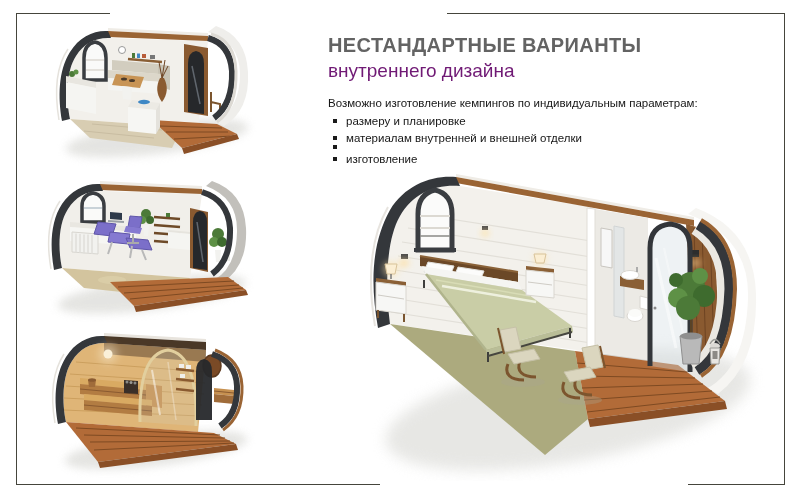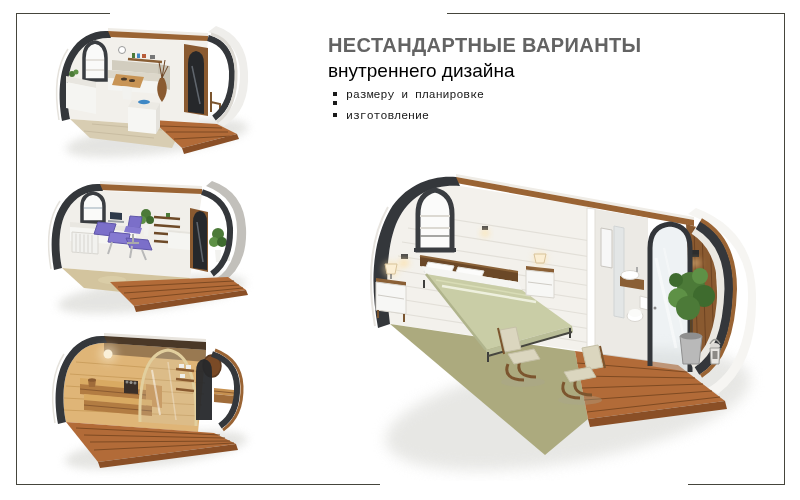--- a/index.html
+++ b/index.html
@@ -10,25 +10,25 @@
   .occluder{position:absolute;background:#ffffff;}
   .occ-top{left:110px;top:10px;width:337px;height:7px;}
   .occ-bottom{left:380px;top:481px;width:308px;height:7px;}
   .pod{position:absolute;}
   .pod-1{left:32px;top:16px;}
   .pod-2{left:22px;top:170px;}
   .pod-3{left:28px;top:320px;}
   .pod-main{left:358px;top:168px;}
   .text-col{position:absolute;left:308px;top:34px;width:468px;margin-left:20px;}
   .title{font-size:20px;font-weight:bold;letter-spacing:.4px;color:#636363;margin:0;}
-  .subtitle{font-size:19px;font-weight:normal;color:#000000;margin:3px 0 0 0;}
+  .subtitle{font-size:19px;font-weight:normal;color:#701a75;margin:3px 0 0 0;}
   .intro{font-size:11.5px;color:#161616;margin:15px 0 0 0;}
   .bullets{list-style:none;margin:4px 0 0 0;padding:0;}
   .bullets li{display:flex;align-items:baseline;font-size:11.5px;color:#161616;
-              line-height:17px;font-family:Liberation Mono, monospace;}
+              line-height:17px;}
   .sq{width:4px;height:4px;background:#1a1a1a;margin:0 9px 0 5px;flex:0 0 auto;
       position:relative;top:-2px;}
 </style>
 </head>
 <body>
 
 <div class="slide">
 
   <div class="border-frame"></div>
   <div class="occluder occ-top"></div>
@@ -374,24 +374,29 @@
     <ellipse cx="357" cy="178" rx="5" ry="3" fill="#dcdad6"></ellipse>
     <polygon points="352,180 362,180 361,196 353,196" fill="#e8e6e2" stroke="#9a9a96" stroke-width="1"></polygon>
     <rect x="354.5" y="183" width="5" height="8" fill="#8c8a86"></rect>
   </svg>
 
   <div class="occluder occ-bottom"></div>
 
   <div class="text-col">
     <h1 class="title">НЕСТАНДАРТНЫЕ ВАРИАНТЫ</h1>
     <h2 class="subtitle">внутреннего дизайна</h2>
+    <p class="intro">Возможно изготовление кемпингов по индивидуальным параметрам:</p>
     <ul class="bullets">
       <li>
         <span class="sq"></span>
         <span>размеру и планировке</span>
+      </li>
+      <li>
+        <span class="sq"></span>
+        <span>материалам внутренней и внешней отделки</span>
       </li>
       <li>
         <span class="sq"></span>
       </li>
       <li>
         <span class="sq"></span>
         <span>изготовление</span>
       </li>
     </ul>
   </div>

